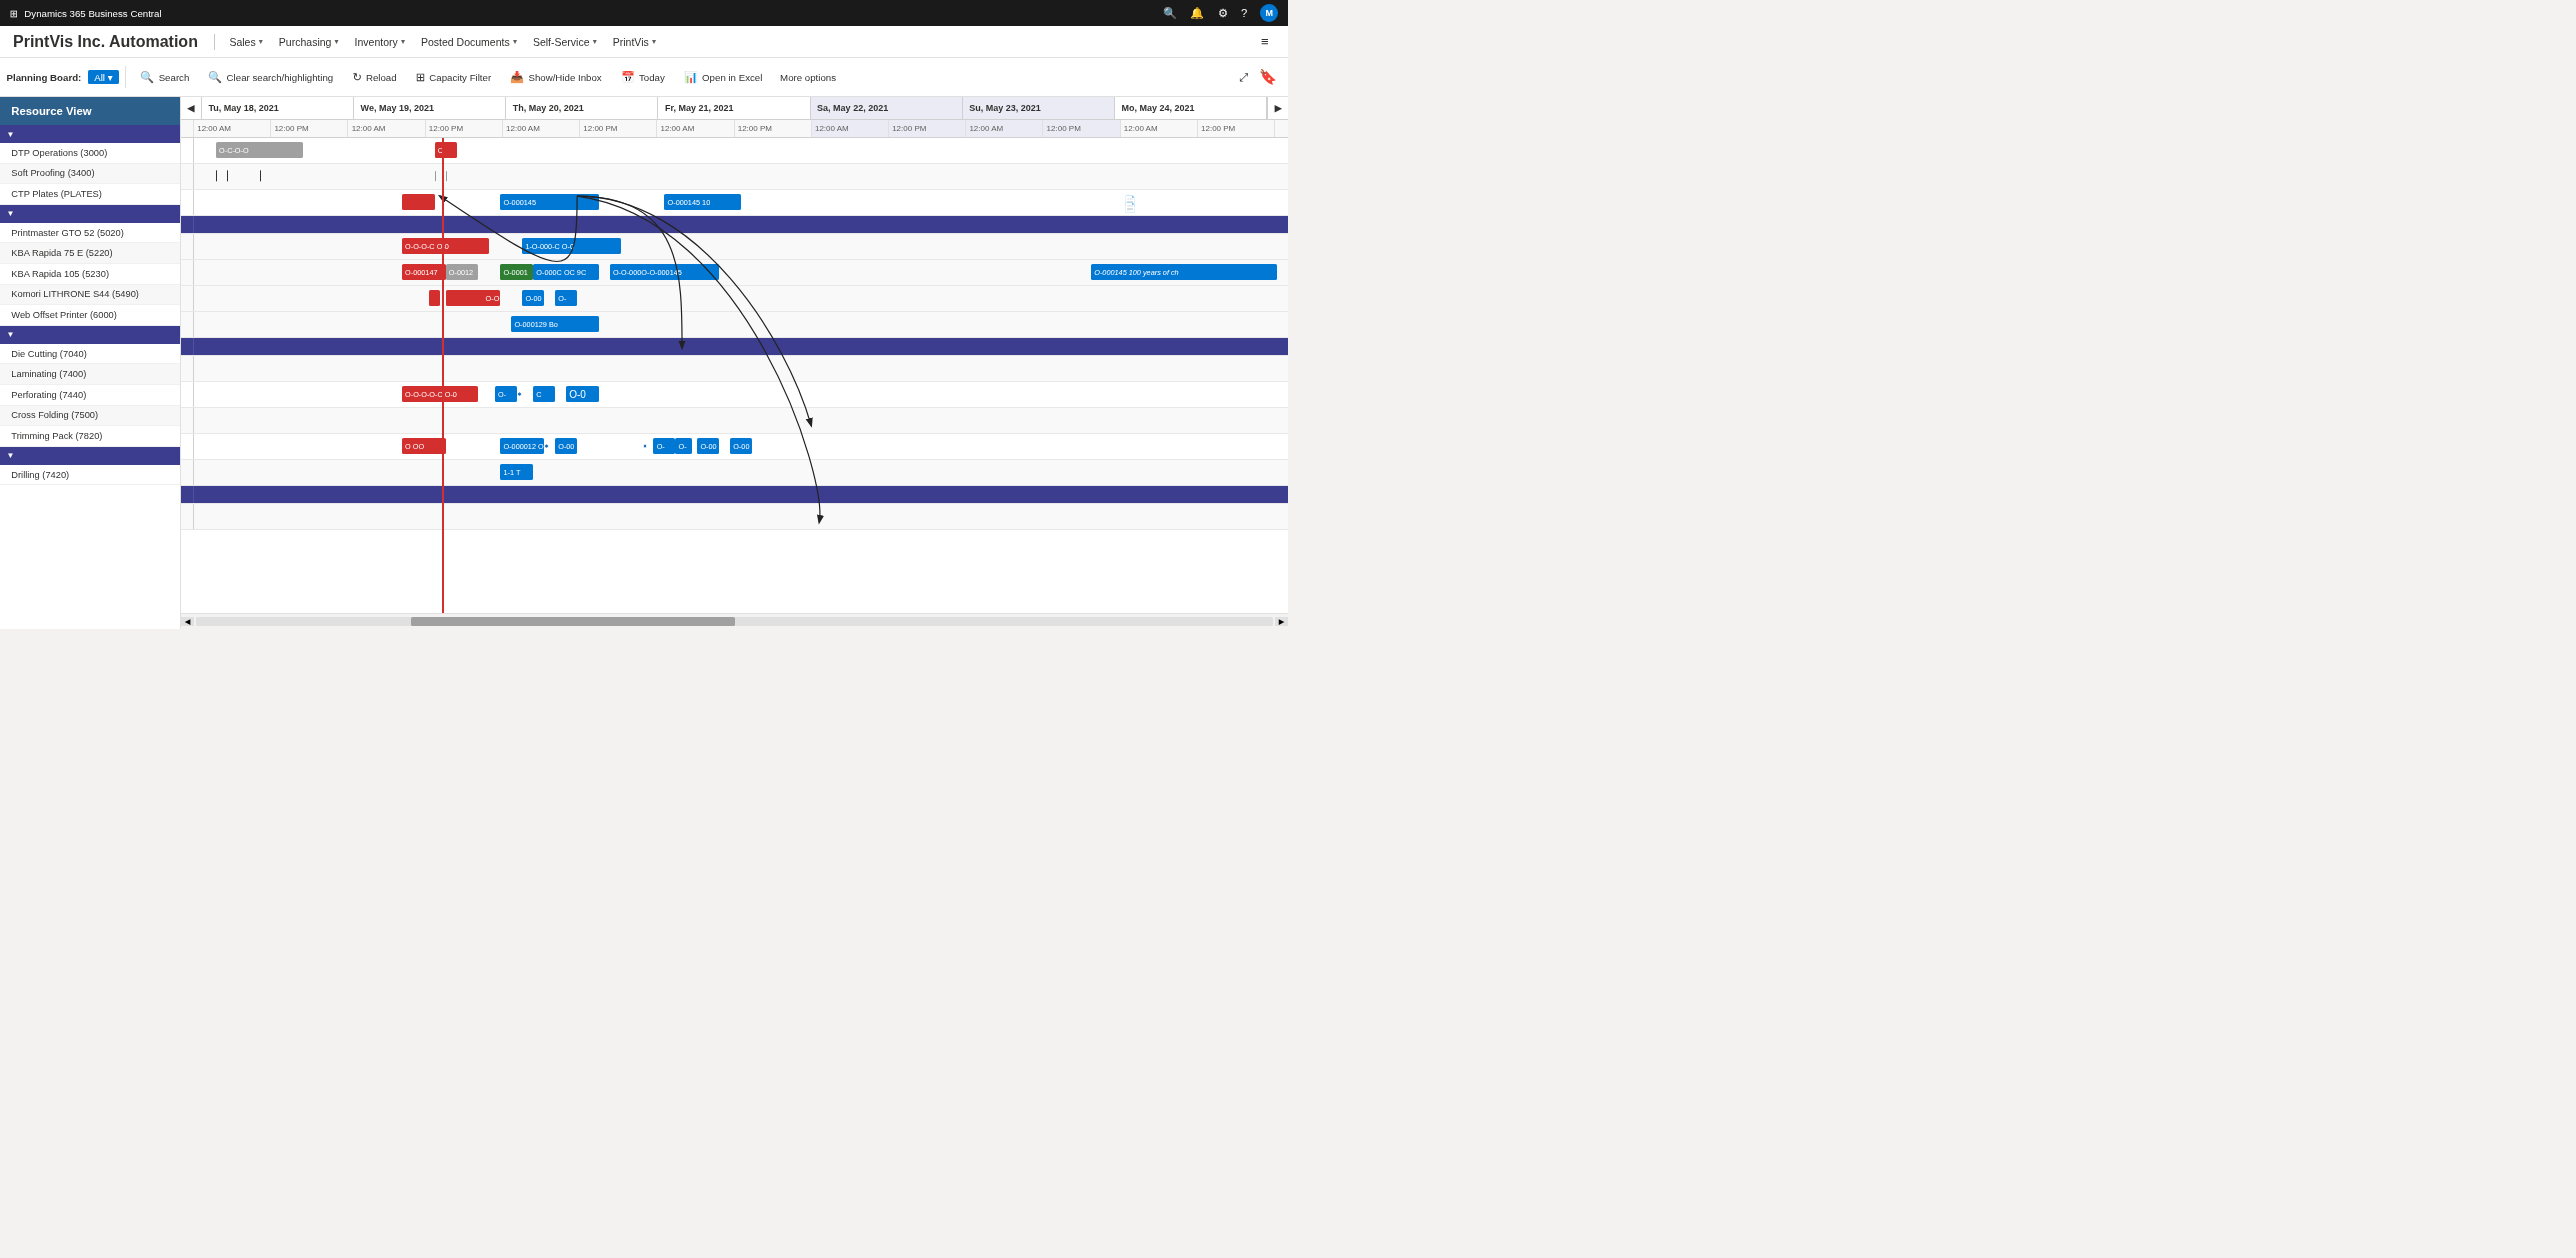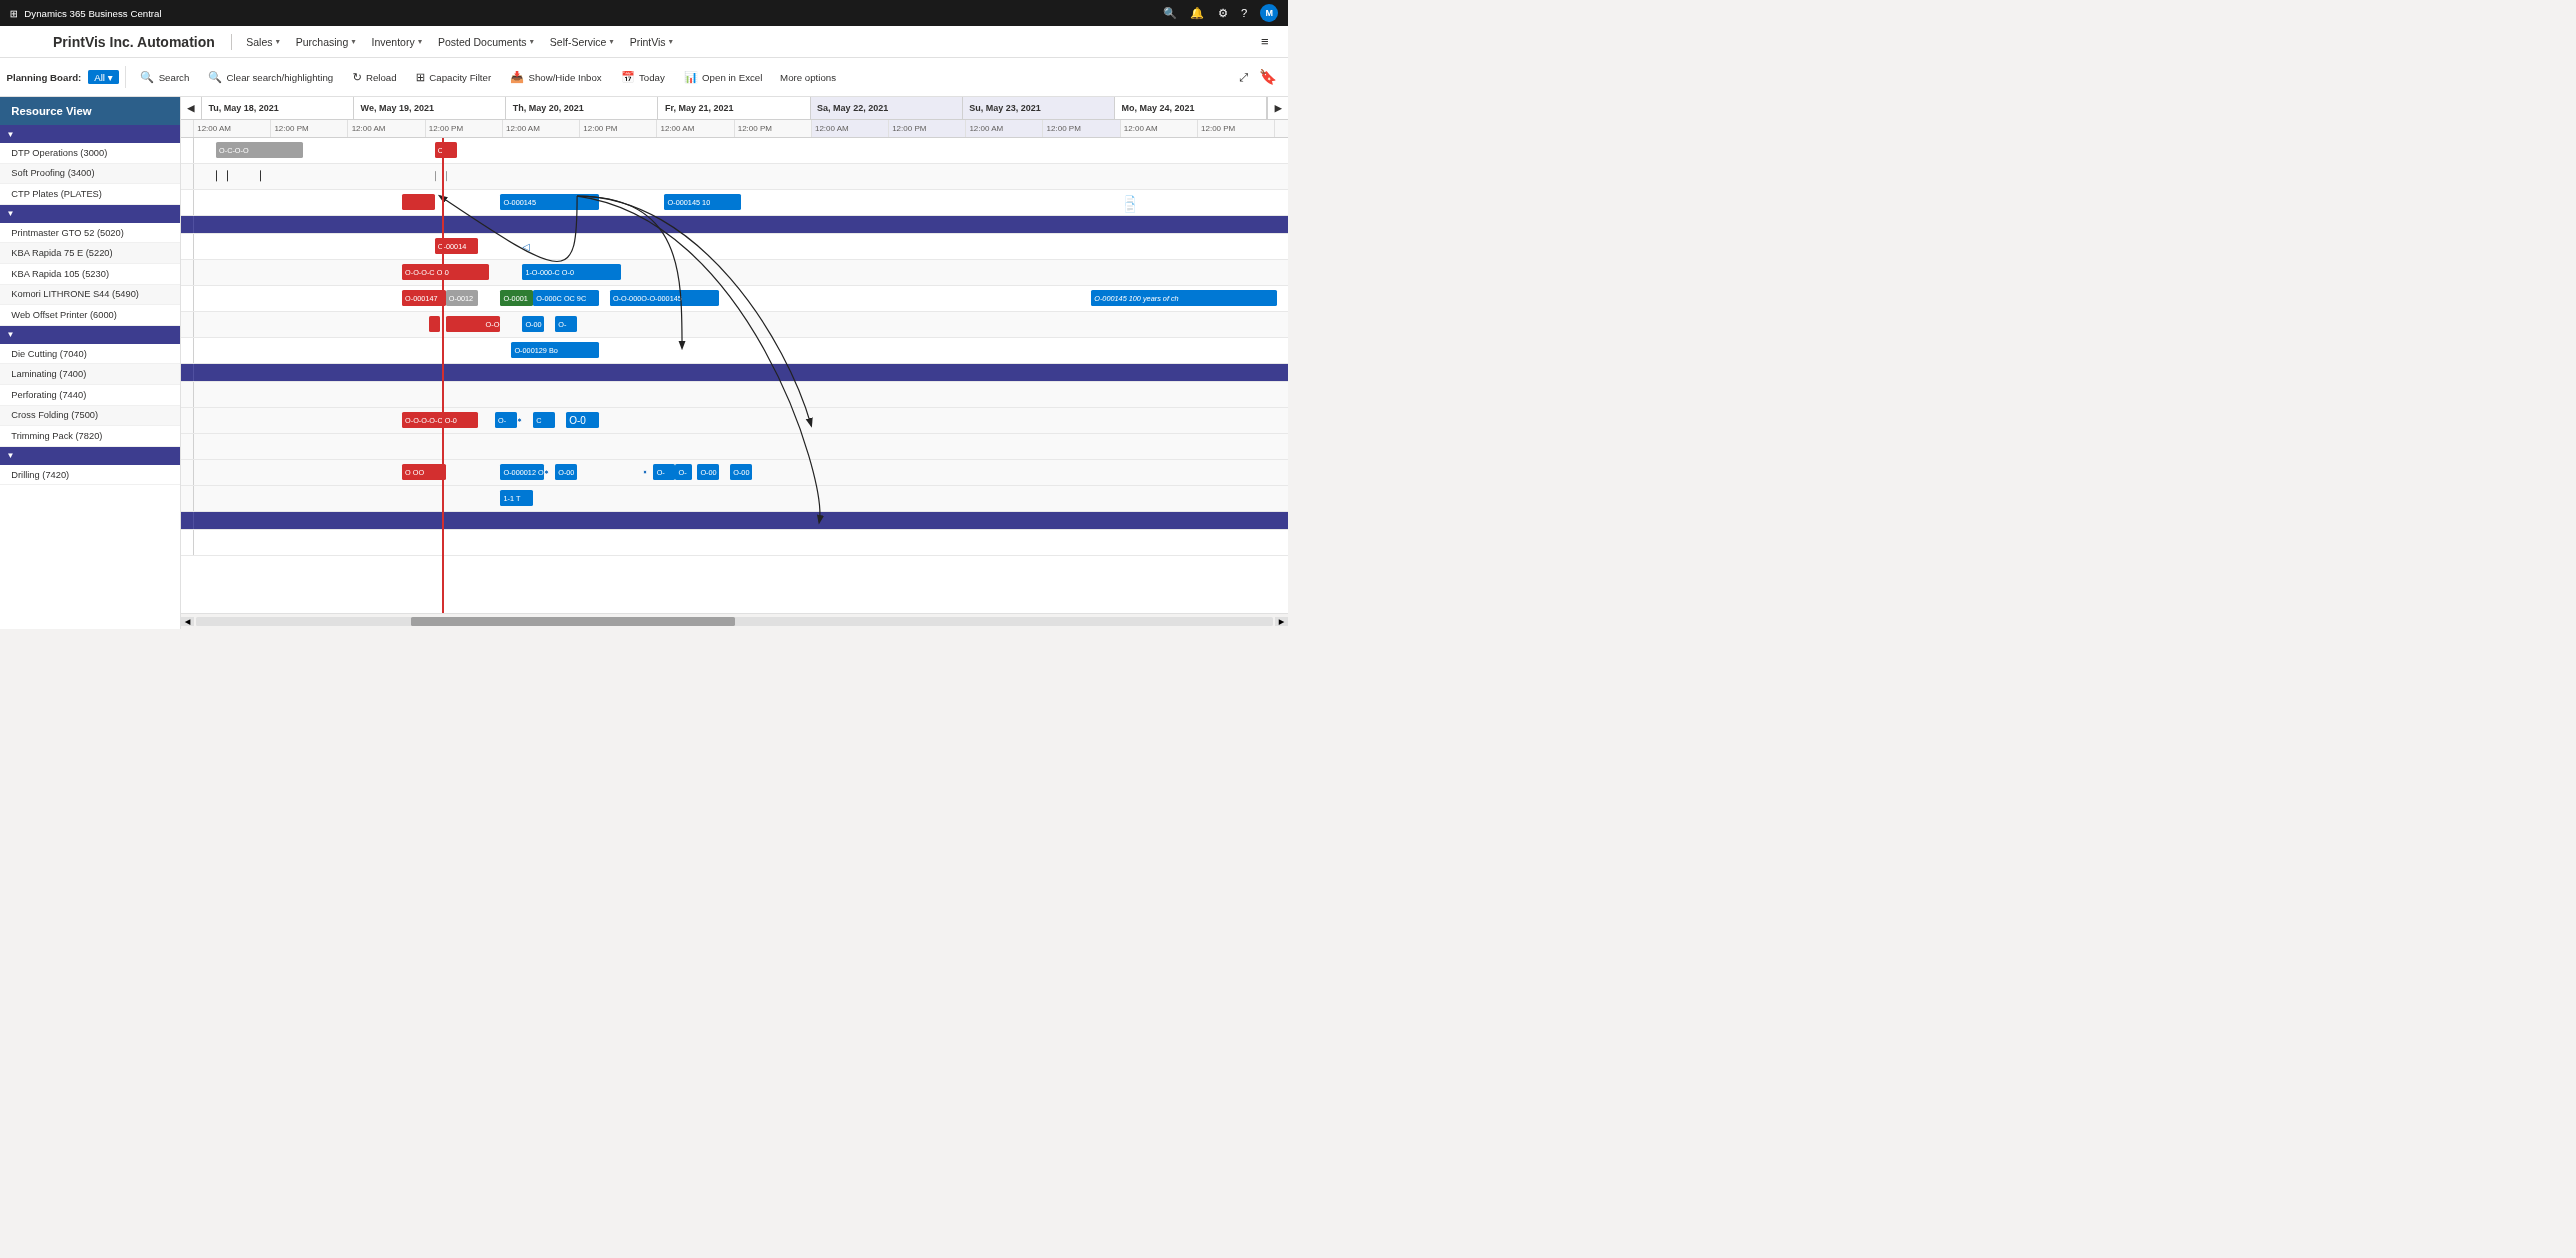--- a/index.html
+++ b/index.html
@@ -24,26 +24,25 @@
     #nav-bar {
       background: #fff;
       height: 32px;
       display: flex;
       align-items: center;
       padding: 0 13px;
       border-bottom: 0.8px solid #e0e0e0;
       gap: 0;
     }
     #app-name {
-      font-size: 14px;
+      font-size: 16px;
       font-weight: 600;
       color: #323130;
       margin-right: 9.7px;
       white-space: nowrap;
-      margin-left: 40px;
     }
     .nav-divider { width: 0.8px; height: 16px; background: #c8c6c4; margin: 0 6.5px; }
     .nav-menu-item {
       display: flex;
       align-items: center;
       padding: 12px 8px;
       height: 32px;
       cursor: pointer;
       color: #323130;
       font-size: 10.5px;
@@ -488,28 +487,20 @@
             <div style="position:absolute;left:85%;top:20%;font-size:9.7px;color:#aaa;">📄</div>
             <div style="position:absolute;left:85%;top:50%;font-size:9.7px;color:#aaa;">📄</div>
           </div>
         </div>
 
         <div class="gantt-row group-row">
           <div style="flex:0 0 13px;height:100%;border-right:0.8px solid #5050a0;"></div>
           <div style="flex:1;"></div>
         </div>
 
-        <div class="gantt-row" style="position:relative;">
-          <div style="flex:0 0 13px;height:100%;border-right:0.8px solid #d0d0d0;"></div>
-          <div style="flex:1;height:100%;position:relative;">
-            <div class="gantt-bar bar-red" style="left:22%;width:4%;font-size:7.3px;">O-00014</div>
-
-            <div style="position:absolute;left:30%;top:50%;transform:translateY(-50%);font-size:9.7px;color:#1e6fbe;">◁</div>
-          </div>
-        </div>
 
         <div class="gantt-row" style="position:relative;background:#f9f9f9;">
           <div style="flex:0 0 13px;height:100%;border-right:0.8px solid #d0d0d0;"></div>
           <div style="flex:1;height:100%;position:relative;">
             <div class="gantt-bar bar-red" style="left:19%;width:8%;font-size:7.3px;">O-O-O-C O-0</div>
             <div class="gantt-bar bar-blue" style="left:30%;width:9%;font-size:7.3px;">1-O-000-C O-0</div>
           </div>
         </div>
 
         <div class="gantt-row" style="position:relative;">

